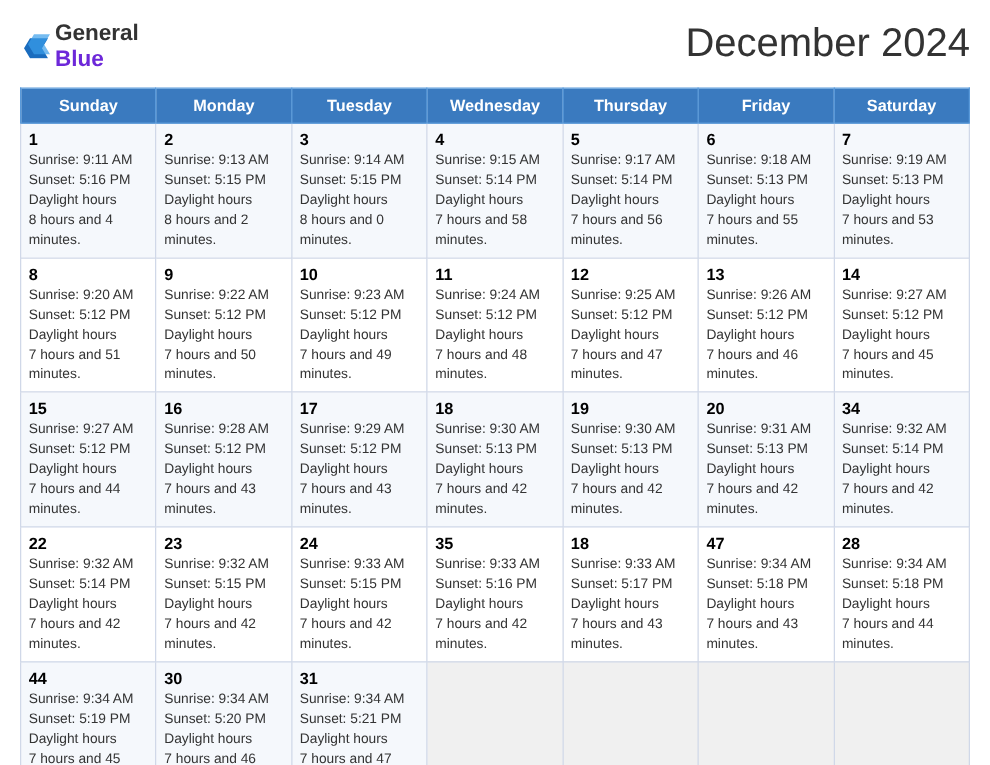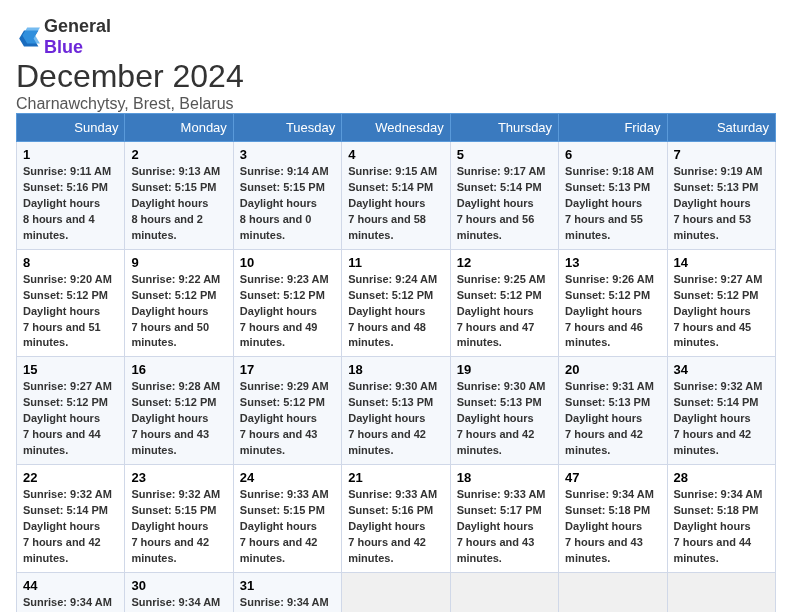--- a/index.html
+++ b/index.html
@@ -7,33 +7,33 @@
       font-family: Arial, sans-serif;
       background: #fff;
       width: 792px;
       min-height: 612px;
       padding: 16px;
     }
     .header-area {
       display: flex;
       justify-content: space-between;
       align-items: flex-start;
-      flex-direction: column;
+      margin-bottom: 12px;
     }
     .logo {
       display: flex;
       align-items: center;
       gap: 4px;
     }
     .logo-icon {
       width: 24px;
       height: 20px;
     }
     .title-area {
-      text-align: left;
+      text-align: center;
     }
     .main-title {
       font-size: 32px;
       font-weight: normal;
       color: #333;
     }
     .subtitle {
       font-size: 16px;
       color: #555;
     }
@@ -41,22 +41,22 @@
       width: 100%;
       border-collapse: collapse;
       font-size: 11px;
     }
     thead tr {
       background-color: #3a7abf;
       color: #fff;
     }
     thead th {
       padding: 6px 6px;
-      text-align: right;
-      font-weight: normal;
+      text-align: center;
+      font-weight: bold;
       font-size: 13px;
       border: 1px solid #5a9ada;
     }
     tbody tr {
       background: #fff;
     }
     tbody tr:nth-child(odd) {
       background: #f5f8fc;
     }
     tbody td {
@@ -67,21 +67,20 @@
     }
     .day-num {
       font-weight: bold;
       font-size: 13px;
       display: block;
       margin-bottom: 2px;
     }
     .day-info {
       color: #333;
       line-height: 1.45;
-      font-weight: bold;
     }
     .empty-cell {
       background: #f0f0f0;
     }
   </style>
 </head>
 <body>
 
 <div class="header-area">
   <div class="logo">
@@ -89,21 +88,20 @@
       <polygon points="10,4 28,4 22,14 28,24 10,24 4,14" fill="#1a6cbe"></polygon>
       <polygon points="14,0 30,0 24,10 30,20 14,20 8,10" fill="#3a9eea" opacity="0.7"></polygon>
     </svg>
     <div>
       <span style="font-size:18px;font-weight:bold;color:#333;">General</span><br>
       <span style="font-size:18px;font-weight:bold;color:#6d28d9;">Blue</span>
     </div>
   </div>
   <div class="title-area">
     <div class="main-title">December 2024</div>
-    <div class="subtitle">Charnawchytsy, Brest, Belarus</div>
   </div>
 </div>
 
 <table>
   <thead>
     <tr>
       <th>Sunday</th>
       <th>Monday</th>
       <th>Tuesday</th>
       <th>Wednesday</th>
@@ -330,21 +328,21 @@
         <td>
           <span class="day-num">24</span>
         <div class="day-info">
           Sunrise: 9:33 AM<br>
           Sunset: 5:15 PM<br>
           Daylight hours<br>
           7 hours and 42 minutes.
         </div>
         </td>
         <td>
-          <span class="day-num">21</span>
+          <span class="day-num">35</span>
         <div class="day-info">
           Sunrise: 9:33 AM<br>
           Sunset: 5:16 PM<br>
           Daylight hours<br>
           7 hours and 42 minutes.
         </div>
         </td>
         <td>
           <span class="day-num">18</span>
         <div class="day-info">

